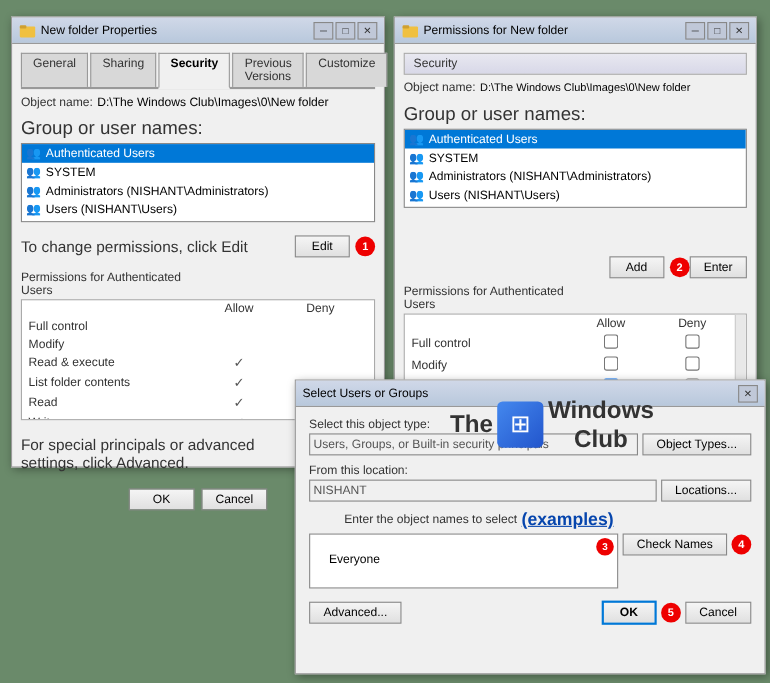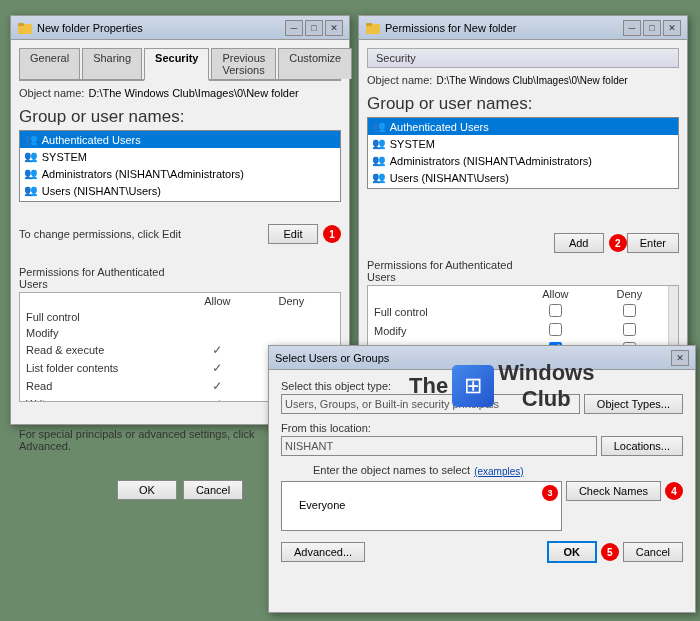--- a/index.html
+++ b/index.html
@@ -180,23 +180,23 @@
     .checkbox-cell {
       text-align: center;
     }
 
     .perm-check {
       color: #555;
       font-size: 12px;
     }
 
     .note-text {
-      font-size: 11px;
-      color: #333;
-      margin: 20px 0;
+      font-size: 14px;
+      color: #333;
+      margin: 8px 0;
     }
 
     .bottom-buttons-center {
       display: flex;
       justify-content: center;
       gap: 6px;
       margin-top: 8px;
     }
 
     
@@ -247,21 +247,22 @@
 
     .dialog-input-readonly {
       background: #f0f0f0;
       color: #555;
     }
 
     .dialog-link {
       color: #0645ad;
       text-decoration: underline;
       cursor: pointer;
-      font-size: 10px;
+      font-size: 16px;
+      font-weight: bold;
     }
 
     .names-input-area {
       width: 100%;
       height: 50px;
       border: 1px solid #888;
       padding: 3px 5px;
       font-size: 11px;
       background: white;
       resize: none;

